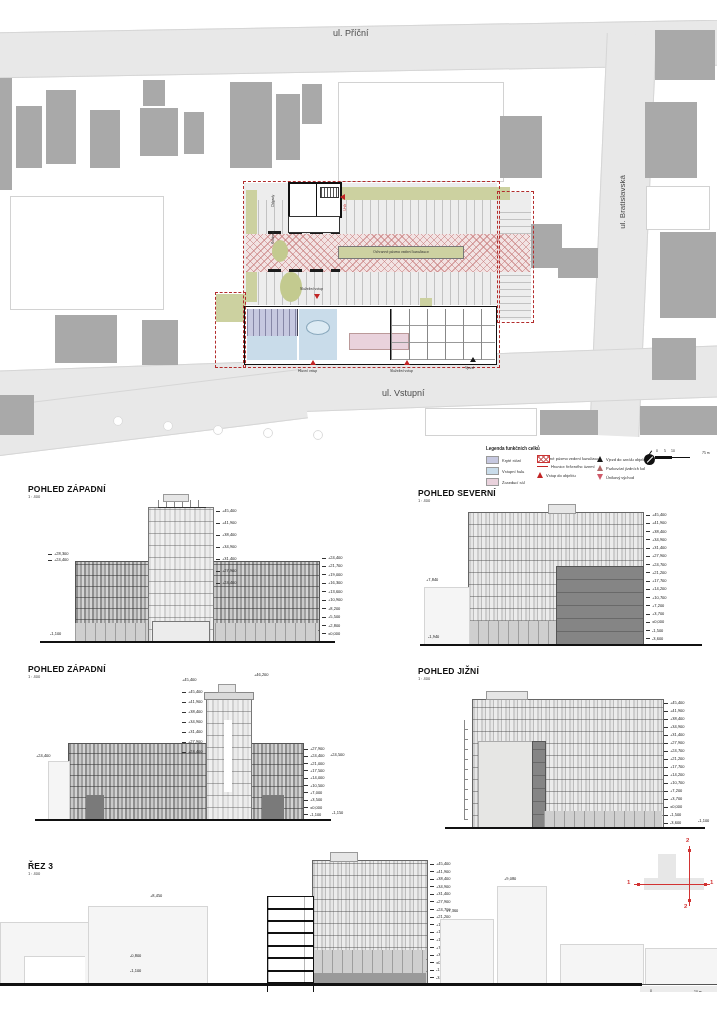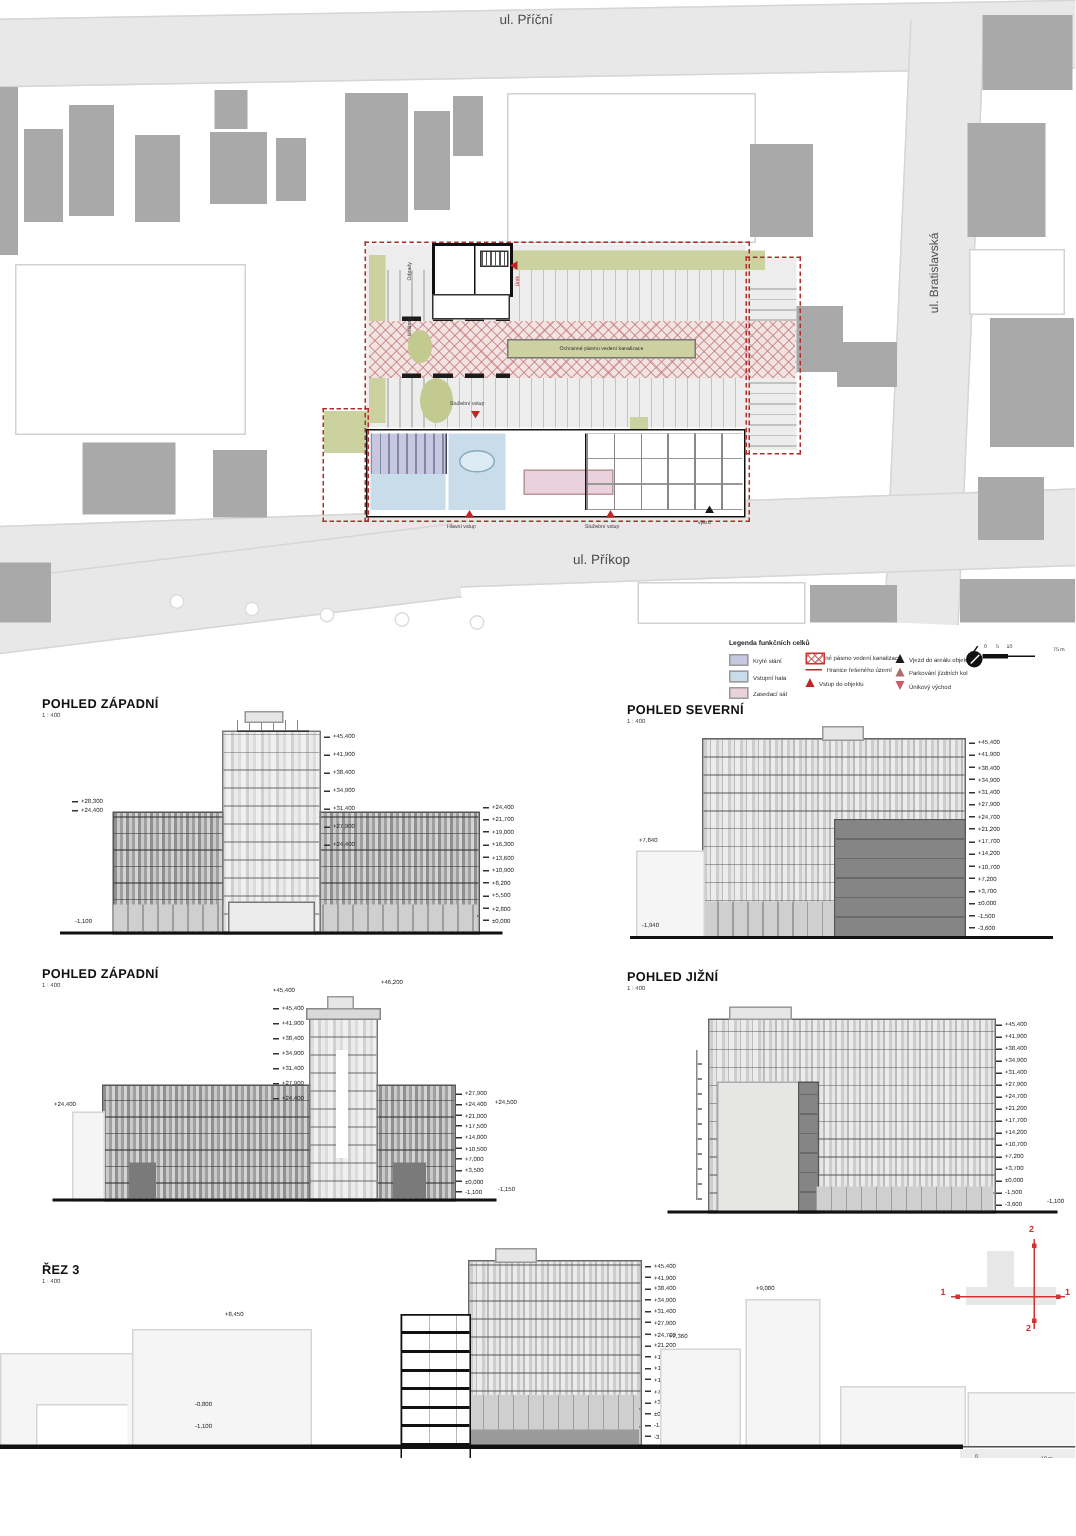--- a/index.html
+++ b/index.html
@@ -1,17 +1,17 @@
 <!DOCTYPE html>
 <html><head>
 <meta charset="utf-8">
 <style>
   html,body{margin:0;padding:0;background:#fff;}
   .page{position:relative;width:717px;height:972px;background:#fff;overflow:hidden;
-        font-family:"Liberation Sans",sans-serif;color:#222;}
+        font-family:"Liberation Sans",sans-serif;color:#222;margin-top:20px;}
   .abs{position:absolute;}
   .blk{position:absolute;background:#a9a9a9;}
   .parcel{position:absolute;background:#fff;border:1px solid #d2d2d2;}
   .street{position:absolute;background:#e8e8e8;border-top:1px solid #d6d6d6;border-bottom:1px solid #d6d6d6;}
   .street-label{position:absolute;font-size:9px;color:#4c4c4c;}
   .green{position:absolute;background:#ccd1a0;}
   .greenE{position:absolute;background:#c3ca8f;border-radius:50%;}
   .pave{position:absolute;background:#ededed;}
   .plines{position:absolute;background:repeating-linear-gradient(90deg,#c2c2c2 0 1px,transparent 1px 8px);}
   .plinesH{position:absolute;background:repeating-linear-gradient(0deg,#c2c2c2 0 1px,transparent 1px 7px);}
@@ -89,21 +89,21 @@
 <div class="page">
 
   <div class="abs" style="left:0;top:0;width:717px;height:416px;">
 
     <div class="street" style="left:-12px;top:6px;width:742px;height:44px;transform:rotate(-1deg);"></div>
     <div class="street" style="left:598px;top:14px;width:48px;height:402px;transform:rotate(2.5deg);border:none;border-left:1px solid #d6d6d6;border-right:1px solid #d6d6d6;"></div>
     <div class="street" style="left:-12px;top:338px;width:742px;height:50px;transform:rotate(-2deg);"></div>
     <div class="street" style="left:-14px;top:368px;width:320px;height:48px;transform:rotate(-7deg);"></div>
     <div class="street-label" style="left:333px;top:8px;">ul. Příční</div>
     <div class="street-label vert" style="left:618px;top:155px;font-size:8px;">ul. Bratislavská</div>
-    <div class="street-label" style="left:382px;top:368px;">ul. Příkop</div>
+    <div class="street-label" style="left:382px;top:368px;">ul. Vstupní</div>
 
     <div class="treec" style="left:113px;top:396px;width:8px;height:8px;"></div>
     <div class="treec" style="left:163px;top:401px;width:8px;height:8px;"></div>
     <div class="treec" style="left:213px;top:405px;width:8px;height:8px;"></div>
     <div class="treec" style="left:263px;top:408px;width:8px;height:8px;"></div>
     <div class="treec" style="left:313px;top:410px;width:8px;height:8px;"></div>
 
     <div class="parcel" style="left:338px;top:62px;width:164px;height:98px;"></div>
     <div class="parcel" style="left:10px;top:176px;width:152px;height:112px;"></div>
     <div class="parcel" style="left:646px;top:166px;width:62px;height:42px;"></div>

